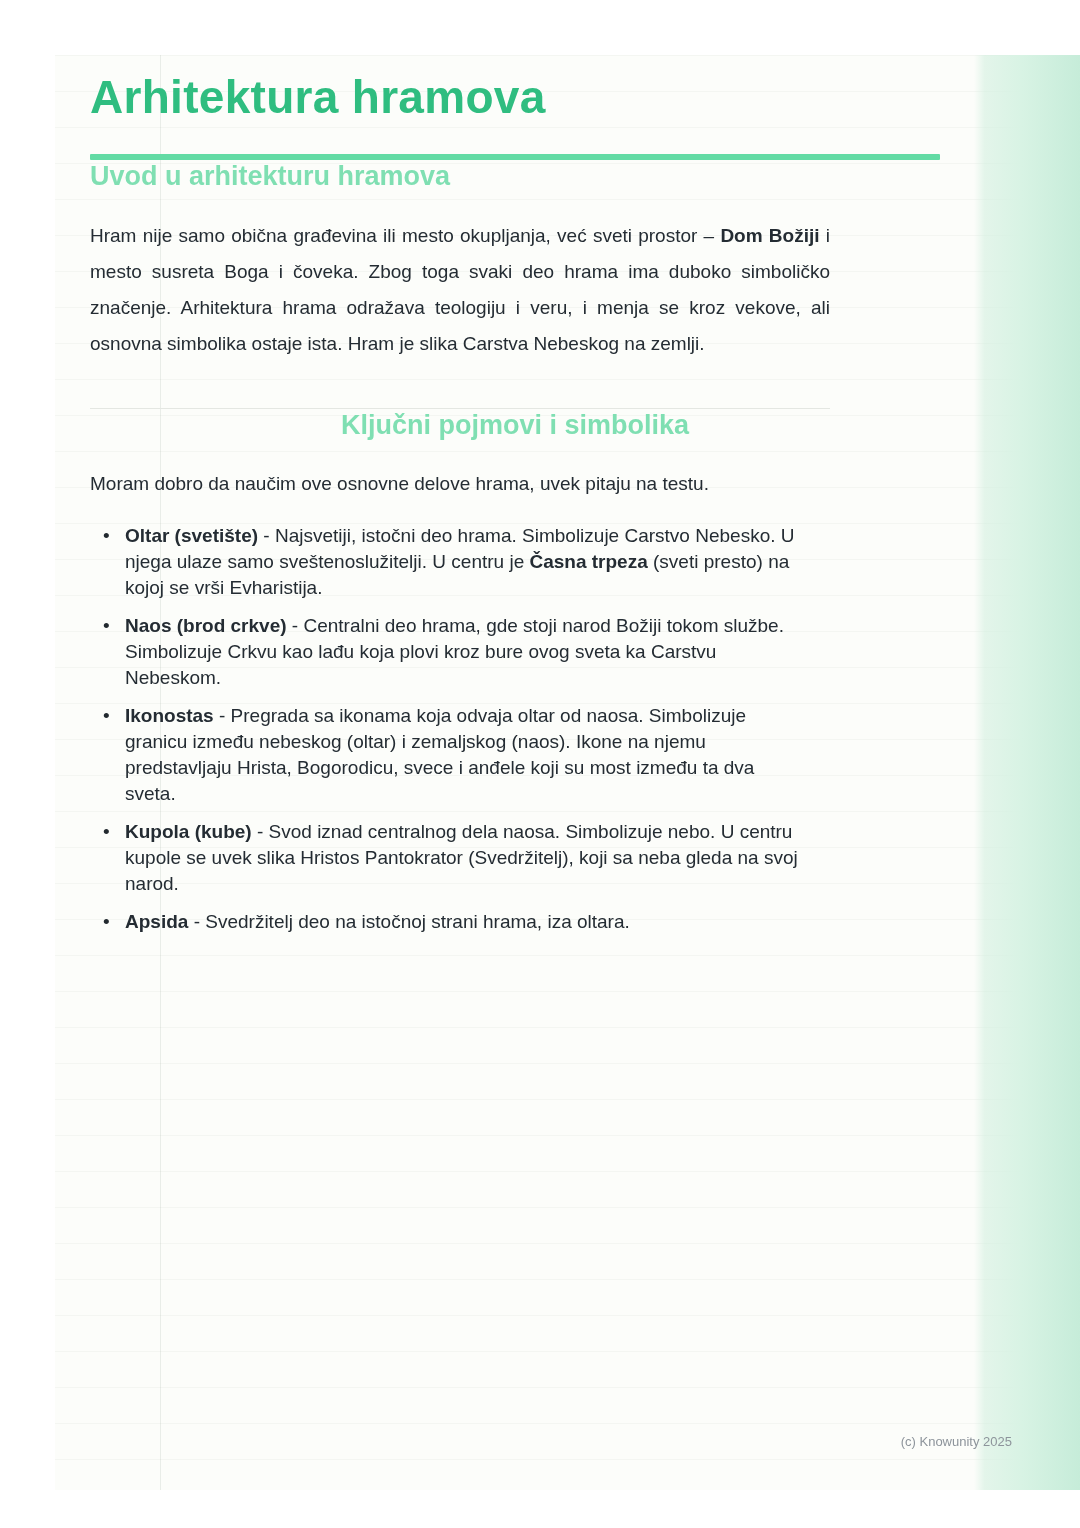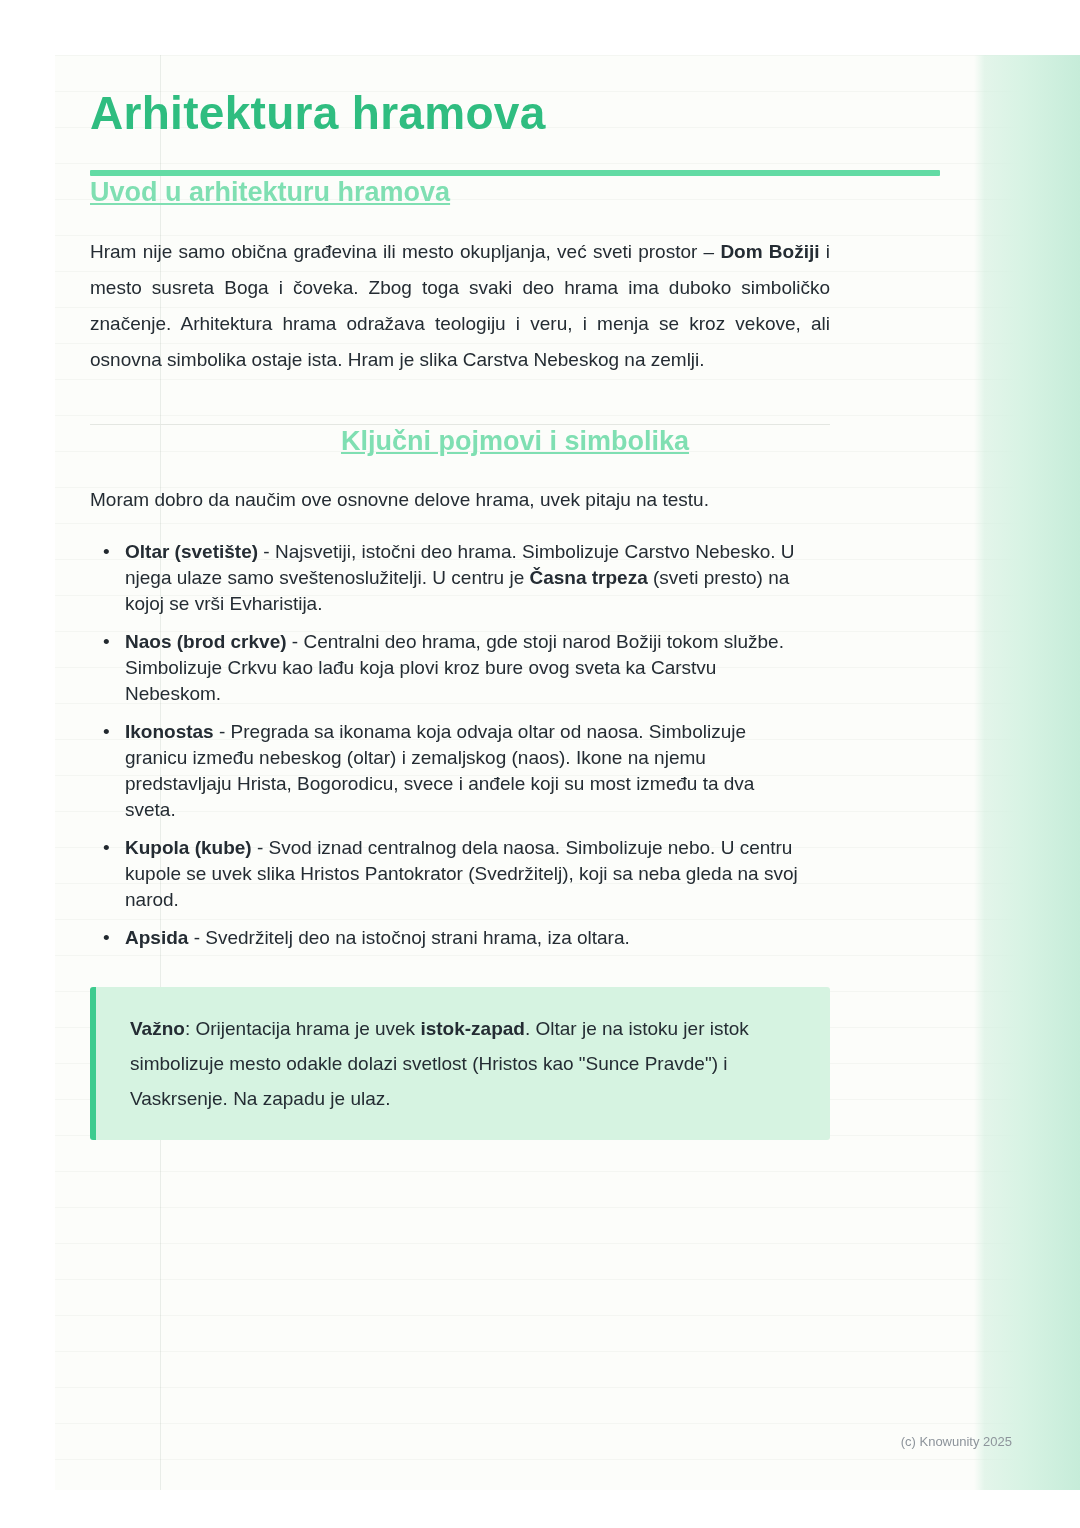--- a/index.html
+++ b/index.html
@@ -36,21 +36,21 @@
     right: 0; top: 55px; bottom: 38px;
     width: 106px;
     background: linear-gradient(to right,
       rgba(207,238,221,0.0) 0%,
       rgba(207,238,221,0.55) 10%,
       #d8f3e4 45%,
       #c6ecd9 100%);
   }
   .content {
     position: absolute;
-    left: 90px; top: 86px;
+    left: 90px; top: 70px;
     width: 850px;
   }
   h1.title {
     margin: 0;
     font-size: 46px;
     line-height: 54px;
     font-weight: 700;
     color: var(--title-green, #2fbd80);
     letter-spacing: 0.3px;
   }
@@ -60,21 +60,20 @@
     background: var(--rule-green, #62dba4);
     margin-top: 30px;
     border-radius: 1px;
   }
   h2.section-heading {
     font-size: 27px;
     line-height: 32px;
     font-weight: 700;
     color: var(--heading-mint, #7fdfb2);
     margin: 0;
-    text-decoration: underline;
   }
   .h2-uvod { margin-top: 50px; }
   .h2-kljucni { margin-top: 40px; text-align: center; }
   .body-par {
     margin-top: 26px;
     width: 740px;
     font-size: 19px;
     line-height: 36px;
     text-align: justify;
   }
@@ -151,19 +150,16 @@
   <p class="intro">Moram dobro da naučim ove osnovne delove hrama, uvek pitaju na testu.</p>
 
   <ul class="terms">
     <li><span class="b">Oltar (svetište)</span><span> - Najsvetiji, istočni deo hrama. Simbolizuje Carstvo Nebesko. U njega ulaze samo sveštenoslužitelji. U centru je </span><span class="b">Časna trpeza</span><span> (sveti presto) na kojoj se vrši Evharistija.</span></li>
     <li><span class="b">Naos (brod crkve)</span><span> - Centralni deo hrama, gde stoji narod Božiji tokom službe. Simbolizuje Crkvu kao lađu koja plovi kroz bure ovog sveta ka Carstvu Nebeskom.</span></li>
     <li><span class="b">Ikonostas</span><span> - Pregrada sa ikonama koja odvaja oltar od naosa. Simbolizuje granicu između nebeskog (oltar) i zemaljskog (naos). Ikone na njemu predstavljaju Hrista, Bogorodicu, svece i anđele koji su most između ta dva sveta.</span></li>
     <li><span class="b">Kupola (kube)</span><span> - Svod iznad centralnog dela naosa. Simbolizuje nebo. U centru kupole se uvek slika Hristos Pantokrator (Svedržitelj), koji sa neba gleda na svoj narod.</span></li>
     <li><span class="b">Apsida</span><span> - Svedržitelj deo na istočnoj strani hrama, iza oltara.</span></li>
   </ul>
 
-  <div class="callout">
-    <span><span class="b">Važno</span><span>: Orijentacija hrama je uvek </span><span class="b">istok-zapad</span><span>. Oltar je na istoku jer istok simbolizuje mesto odakle dolazi svetlost (Hristos kao "Sunce Pravde") i Vaskrsenje. Na zapadu je ulaz.</span></span>
-  </div>
 
 </div>
 
 <div class="footer">(c) Knowunity 2025</div>
 
 </body></html>

